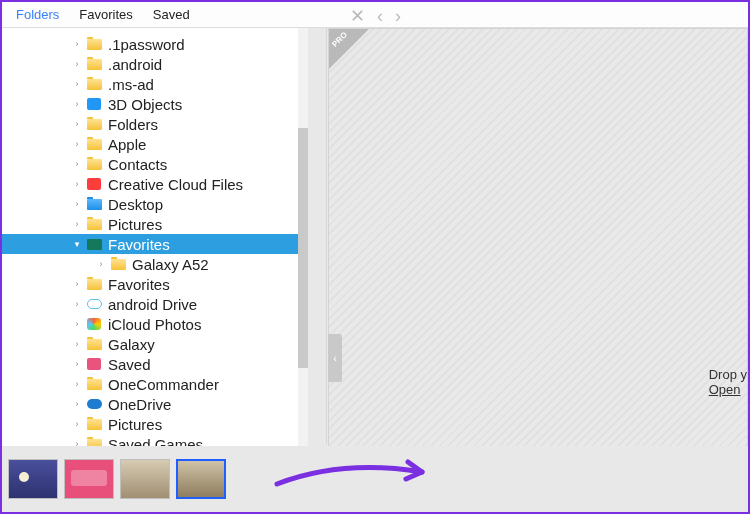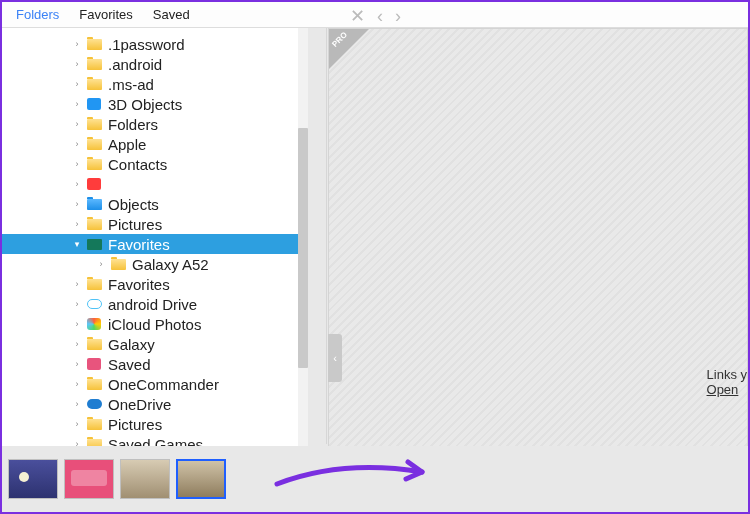--- a/index.html
+++ b/index.html
@@ -124,27 +124,28 @@
         <span class="icon">
           <span class="folder-yellow"></span>
         </span>
         <span class="label">Contacts</span>
       </div>
       <div class="tree-row">
         <span class="chevron">›</span>
         <span class="icon">
           <span class="icon-cc"></span>
         </span>
+        <span class="label">Creative Cloud Files</span>
       </div>
       <div class="tree-row">
         <span class="chevron">›</span>
         <span class="icon">
           <span class="folder-blue"></span>
         </span>
-        <span class="label">Objects</span>
+        <span class="label">Desktop</span>
       </div>
       <div class="tree-row">
         <span class="chevron">›</span>
         <span class="icon">
           <span class="folder-yellow"></span>
         </span>
         <span class="label">Pictures</span>
       </div>
       <div class="tree-row selected">
         <span class="chevron">▾</span>
@@ -225,21 +226,21 @@
       </div>
       <div class="tree-scroll"></div>
       <div class="tree-thumb"></div>
     </div>
   <div class="divider"></div>
   <div class="preview-pane">
     <div class="pro-corner"></div>
     <div class="pro-text">PRO</div>
     <div class="collapse-handle">‹</div>
     <div class="drop-text">
-      <div>Links y</div>
+      <div>Drop y</div>
       <div class="open">Open</div>
     </div>
   </div>
 </div>
 
 <div class="thumbs">
   <div class="thumb t1"></div>
   <div class="thumb t2"></div>
   <div class="thumb t3"></div>
   <div class="thumb t4"></div>

